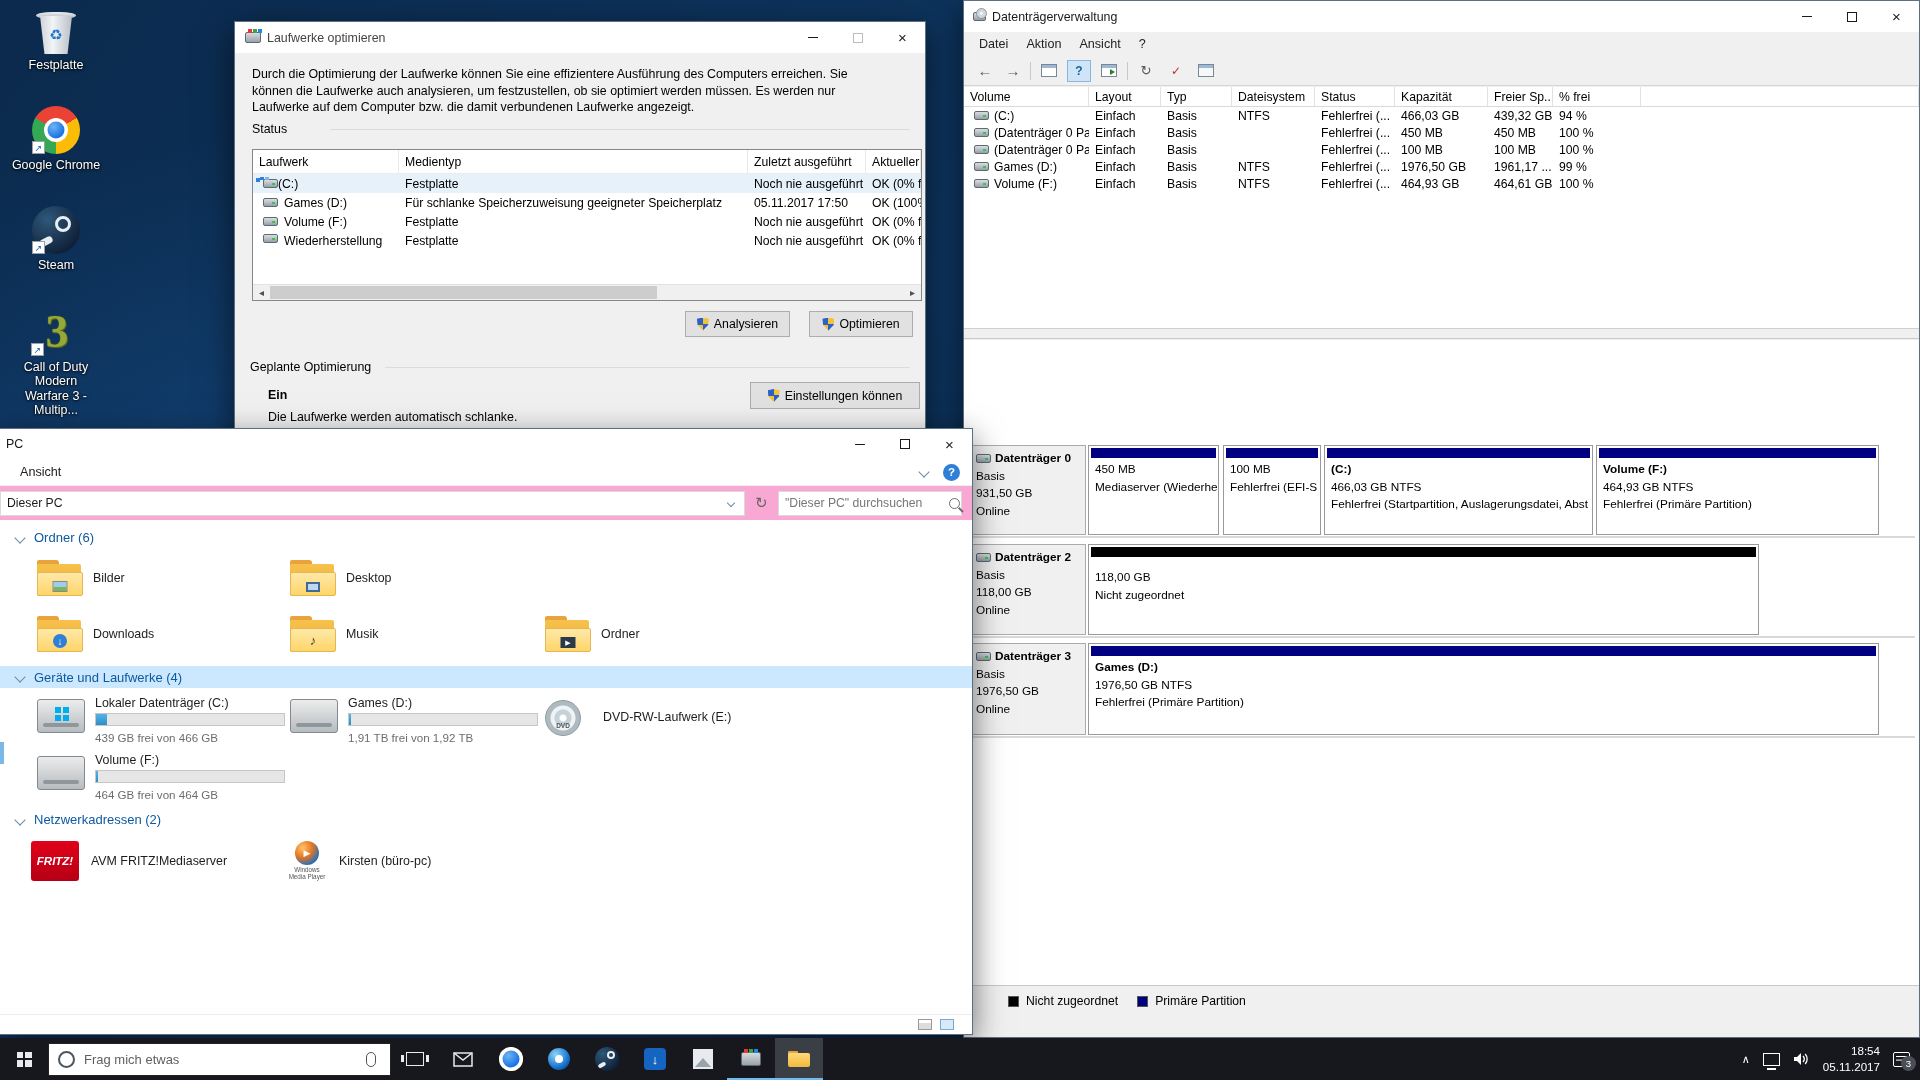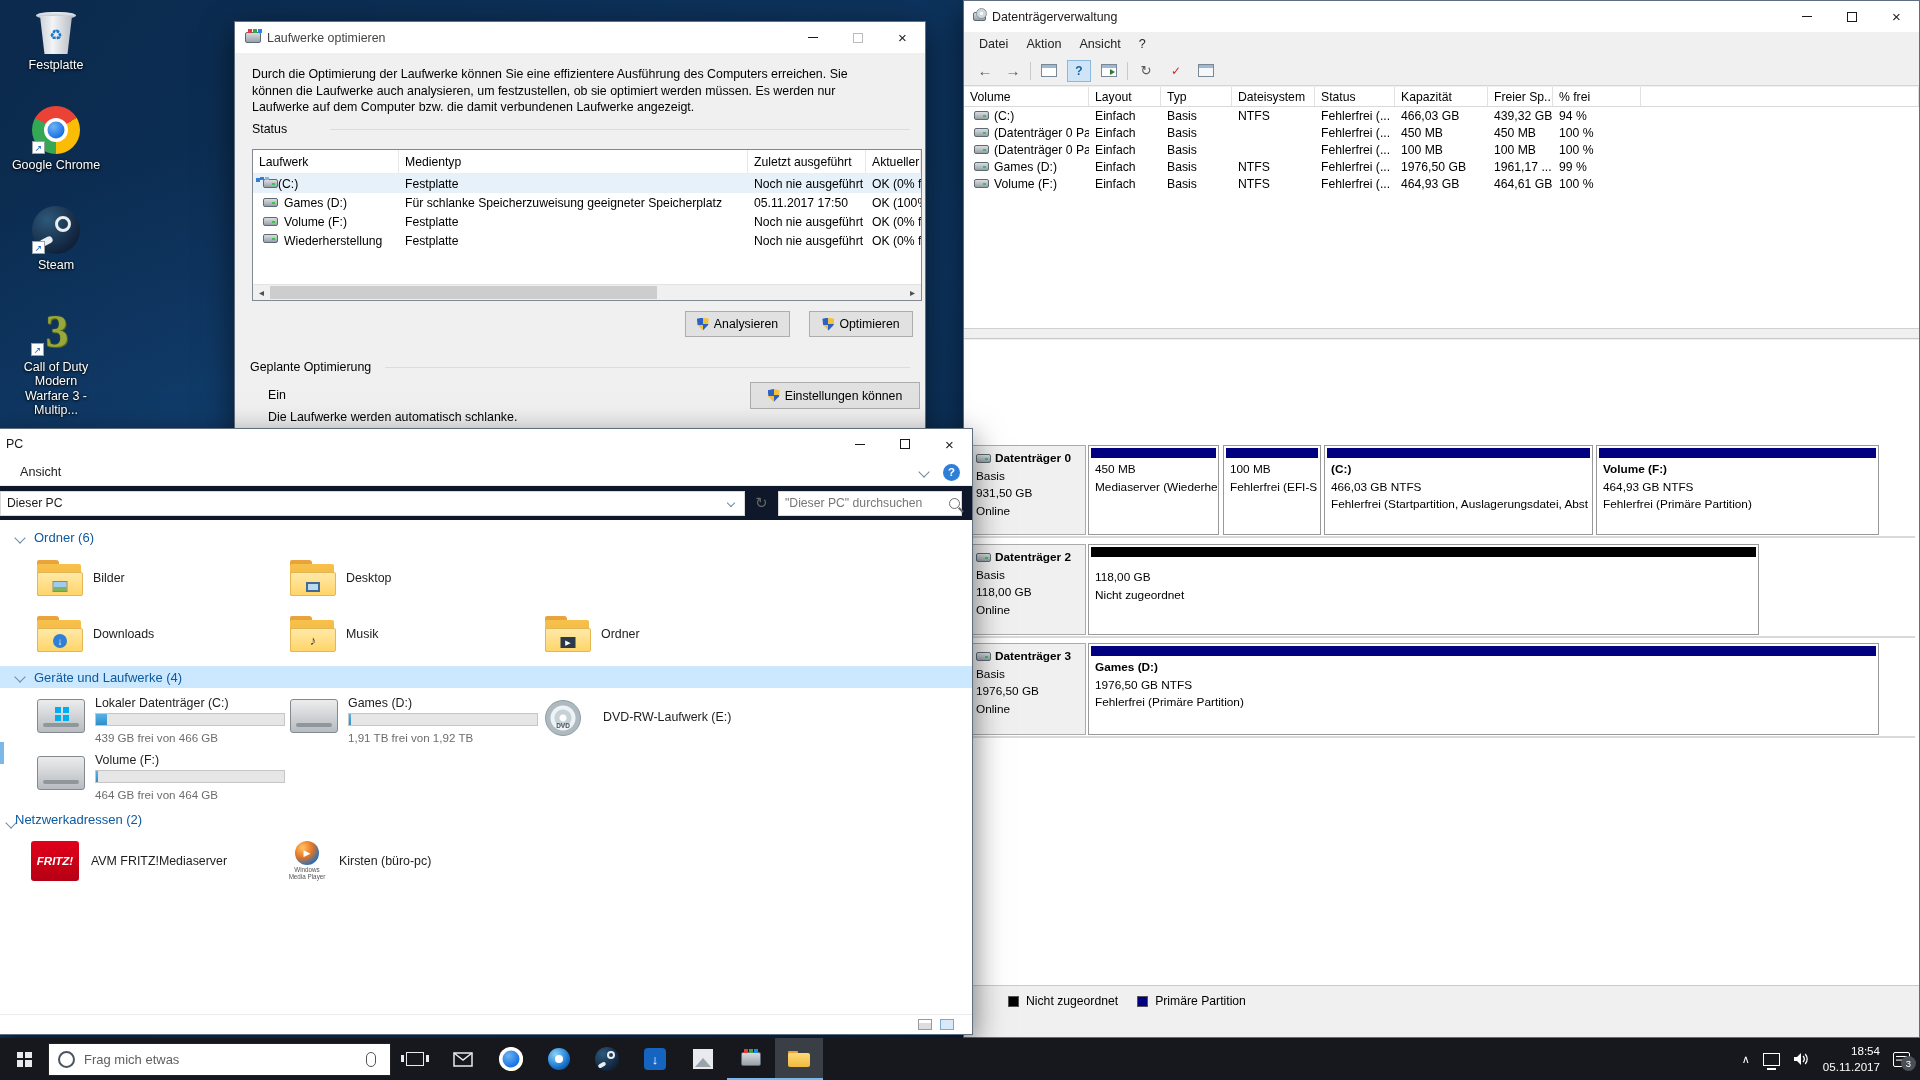--- a/index.html
+++ b/index.html
@@ -448,21 +448,21 @@
     <button class="btn a" style="left:574px;top:289px;width:104px;height:26px">
       <i class="shield"></i>
         <span>Optimieren</span>
     </button>
     <div class="a" style="left:15px;top:338px;font-size:12.4px">Geplante Optimierung</div>
     <div class="a hr" style="left:150px;top:345px;width:525px"></div>
     <button class="btn a" style="left:515px;top:360px;width:170px;height:27px">
       <i class="shield"></i>
         <span>Einstellungen können</span>
     </button>
-    <div class="a" style="left:33px;top:366px;font-size:12.4px;font-weight:normal">Ein</div>
+    <div class="a" style="left:33px;top:366px;font-size:12.4px;font-weight:bold">Ein</div>
     <div class="a" style="left:33px;top:388px;font-size:12.4px">Die Laufwerke werden automatisch schlanke.</div>
   </div>
 
   <div class="win" id="explorer" style="left:-1px;top:428px;width:974px;height:607px;background:#fff;z-index:3">
     <div class="tbar" style="height:30px">
       <span class="t">PC</span>
       <div class="caps" style="height:30px">
         <div class="cap">
             <span class="minline"></span>
           </div>
@@ -470,21 +470,21 @@
             <span class="maxbox"></span>
           </div>
         <div class="cap">×</div>
       </div>
     </div>
     <div style="height:27px;background:#fff;border-bottom:1px solid #eee;position:relative;display:flex;align-items:center">
       <span style="margin-left:20px;font-size:12.6px;color:#222">Ansicht</span>
       <div class="chev" style="position:absolute;right:44px;top:9px"></div>
       <div class="helpc" style="position:absolute;right:12px">?</div>
     </div>
-    <div style="height:34px;background:#0f172a;display:flex;align-items:center;position:relative">
+    <div style="height:34px;background:#f9a8d4;display:flex;align-items:center;position:relative">
       <div class="searchbox" style="position:absolute;left:0;width:745px;height:25px">
         <input style="color: rgb(26, 26, 26);" value="Dieser PC">
         <div class="chev" style="margin-right:10px;width:6px;height:6px"></div>
       </div>
       <span style="position:absolute;left:755px;color:#666;font-size:15px">↻</span>
       <div class="searchbox" style="position:absolute;left:778px;width:184px;height:25px">
         <input placeholder="&quot;Dieser PC&quot; durchsuchen" style="">
         <div class="mag"></div>
       </div>
     </div>
@@ -580,21 +580,21 @@
 
       <div class="a" style="left:37px;top:233px;width:240px;height:50px">
         <div class="hddL a" style="left:0;top:3px"></div>
         <span class="itemlbl a" style="left:58px;top:0">Volume (F:)</span>
         <div class="bar a" style="left:58px;top:17px">
             <i style="width:1%"></i>
           </div>
         <span class="sub a" style="left:58px;top:35px">464 GB frei von 464 GB</span>
       </div>
 
-      <div style="position:absolute;left:7px;top:292px;display:flex;align-items:flex-end;">
+      <div style="position:absolute;left:16px;top:292px;display:flex;align-items:center;gap:10px">
         <div class="chev"></div>
         <span class="grp">Netzwerkadressen (2)</span>
       </div>
       <div class="a" style="left:31px;top:318px;width:240px;height:46px;display:flex;align-items:center;gap:12px">
         <div class="fritz">
             <span>FRITZ!</span>
           </div>
         <span class="itemlbl">AVM FRITZ!Mediaserver</span>
       </div>
       <div class="a" style="left:285px;top:318px;width:260px;height:46px;display:flex;align-items:center;gap:10px">

